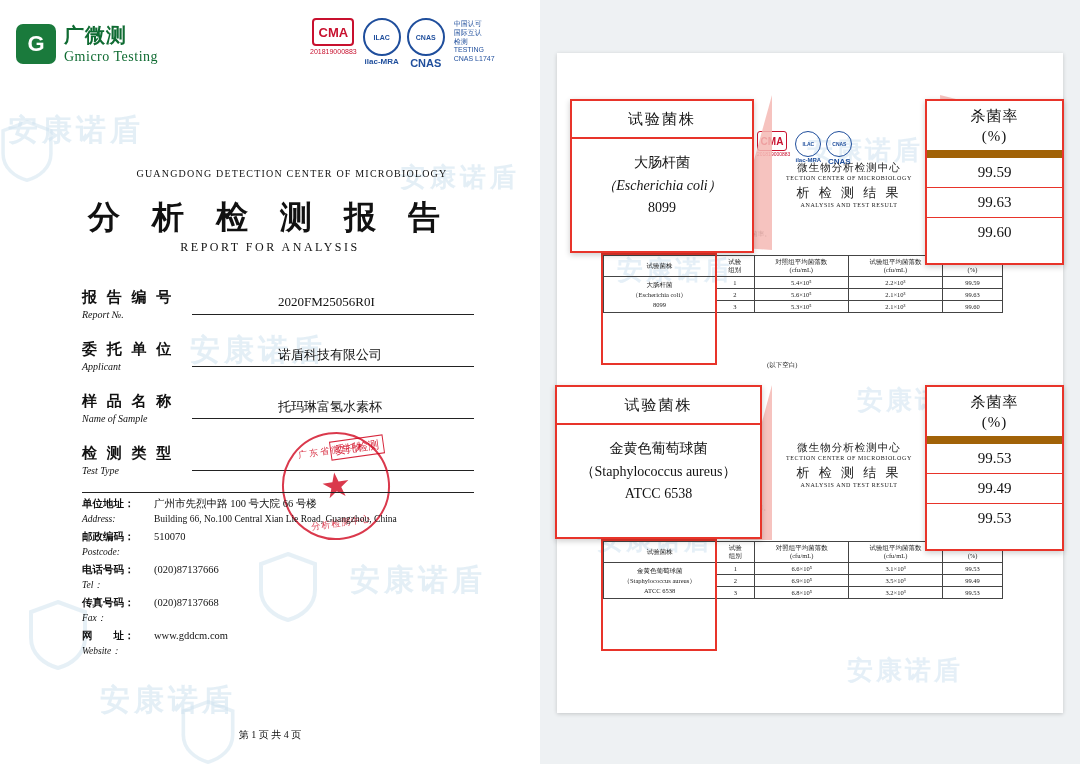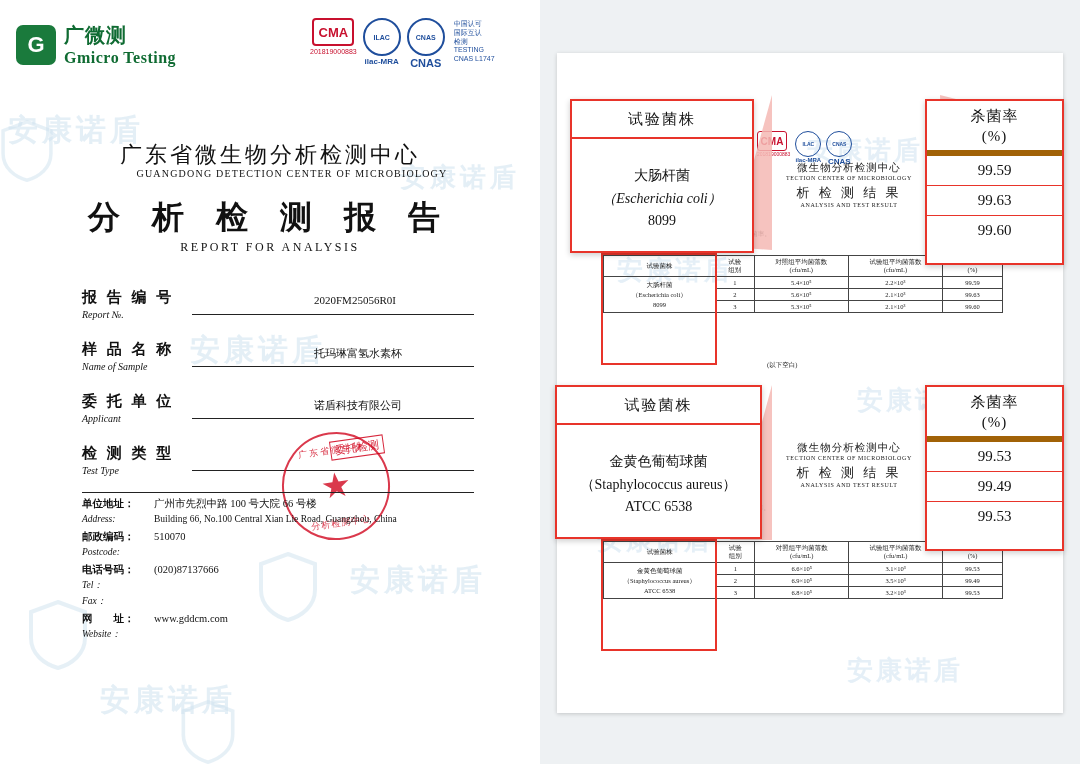--- a/index.html
+++ b/index.html
@@ -29,22 +29,22 @@
 
   .logo{position:absolute;left:16px;top:22px;display:flex;align-items:center;gap:8px;}
   .logo-mark{
     width:40px;height:40px;border-radius:7px;background:#1a7a3c;
     color:#fff;display:flex;align-items:center;justify-content:center;
     font-family:"Liberation Sans",sans-serif;font-weight:bold;font-size:22px;
     line-height:1;
   }
   .logo-text .l1{font-size:20px;color:#0f6b32;font-weight:bold;letter-spacing:1px;
     font-family:"Liberation Sans",sans-serif;}
-  .logo-text .l2{font-size:16px;color:#0f6b32;letter-spacing:.5px;
-    font-family:"Liberation Serif",serif;font-weight:bold;}
+  .logo-text .l2{font-size:14px;color:#0f6b32;letter-spacing:.5px;
+    font-family:"Liberation Serif",serif;}
 
   .marks{position:absolute;left:310px;top:18px;display:flex;align-items:flex-start;gap:6px;}
   .mark-ma{display:flex;flex-direction:column;align-items:center;}
   .ma-box{
     width:38px;height:24px;border:2px solid #c8102e;border-radius:4px;
     color:#c8102e;font-family:"Liberation Sans",sans-serif;font-weight:bold;
     font-size:13px;display:flex;align-items:center;justify-content:center;
     letter-spacing:0px;
   }
   .ma-num{font-size:7px;color:#c8102e;margin-top:2px;font-family:"Liberation Sans",sans-serif;}
@@ -73,21 +73,21 @@
     font-size:10px;letter-spacing:1.2px;color:#111;padding-left:44px;}
   .title-cn{position:absolute;left:0;right:0;top:196px;text-align:center;
     font-size:32px;letter-spacing:12px;color:#111;font-weight:bold;}
   .title-en{position:absolute;left:0;right:0;top:240px;text-align:center;
     font-size:12px;letter-spacing:2.5px;color:#111;}
 
   .fields{position:absolute;left:82px;top:286px;width:380px;}
   .field{position:relative;height:52px;text-align:center;}
   .f-cn{position:absolute;left:0;top:2px;font-size:15px;letter-spacing:3px;color:#111;font-weight:bold;}
   .f-en{position:absolute;left:0;top:23px;font-size:10px;color:#111;font-style:italic;}
-  .f-val{position:absolute;left:196px;top:8px;font-size:11px;color:#111;margin-left:36px;}
+  .f-val{position:absolute;left:196px;top:8px;font-size:13px;color:#111;}
   .f-line{position:absolute;left:110px;right:-12px;top:28px;border-bottom:1px solid #222;}
 
   .addr{position:absolute;left:82px;top:496px;width:400px;font-size:10.5px;color:#111;line-height:1.45;}
   .addr .row{display:flex;margin-bottom:2px;}
   .addr .k{width:72px;flex:none;font-weight:bold;}
   .addr .k2{width:72px;flex:none;font-style:italic;font-size:9.5px;}
   .addr .v{flex:1;}
   .addr-sep{position:absolute;left:82px;top:492px;width:392px;border-top:1px solid #222;}
 
   .stamp{
@@ -156,31 +156,31 @@
 
   
   .callout{
     position:absolute;background:#fff;border:2.5px solid #e8342a;
     box-shadow:0 2px 6px rgba(0,0,0,.2);
   }
   .callout .hd{
     text-align:center;font-size:15px;color:#111;padding:9px 0 8px;
     border-bottom:2px solid #e8342a;letter-spacing:2px;
   }
-  .callout .bd{text-align:center;padding:23px 6px 12px;color:#111;}
+  .callout .bd{text-align:center;padding:10px 6px 12px;color:#111;}
   .callout .bd div{margin:5px 0;font-size:14px;}
   .callout .bd .ital{font-style:italic;}
 
   .rate-box{
     position:absolute;background:#fff;border:2.5px solid #e8342a;
     box-shadow:0 2px 6px rgba(0,0,0,.2);
   }
   .rate-box .hd{
     text-align:center;padding:6px 0 4px;font-size:15px;color:#111;letter-spacing:1px;
-    border-bottom:6px solid #a16207;line-height:1.3;
+    border-bottom:8px solid #a16207;line-height:1.3;
   }
   .rate-box .r{
     text-align:center;font-size:15px;color:#111;padding:6px 0;border-bottom:1.5px solid #e8342a;
   }
   .rate-box .r:last-child{border-bottom:none;}
 
   .connector{position:absolute;pointer-events:none;}
   .hl{position:absolute;border:2px solid #e8342a;}
 </style>
 </head>
@@ -237,42 +237,41 @@
         <div class="cnas-ring">CNAS</div>
         <div class="cnas-lbl">CNAS</div>
       </div>
       <div class="cnas-side" style="white-space:pre-line;">中国认可
 国际互认
 检测
 TESTING
 CNAS L1747</div>
     </div>
 
-    <div class="org-cn">广东省微生物分析检测中心</div>
     <div class="org-en">GUANGDONG  DETECTION  CENTER  OF  MICROBIOLOGY</div>
     <div class="title-cn">分 析 检 测 报 告</div>
     <div class="title-en">REPORT   FOR   ANALYSIS</div>
 
     <div class="fields">
       <div class="field">
         <div class="f-cn">报 告 编 号</div>
         <div class="f-en">Report №.</div>
         <div class="f-val">2020FM25056R0I</div>
         <div class="f-line"></div>
       </div>
       <div class="field">
+        <div class="f-cn">委 托 单 位</div>
+        <div class="f-en">Applicant</div>
+        <div class="f-val">诺盾科技有限公司</div>
+        <div class="f-line"></div>
+      </div>
+      <div class="field">
         <div class="f-cn">样 品 名 称</div>
         <div class="f-en">Name of Sample</div>
         <div class="f-val">托玛琳富氢水素杯</div>
-        <div class="f-line"></div>
-      </div>
-      <div class="field">
-        <div class="f-cn">委 托 单 位</div>
-        <div class="f-en">Applicant</div>
-        <div class="f-val">诺盾科技有限公司</div>
         <div class="f-line"></div>
       </div>
       <div class="field">
         <div class="f-cn">检 测 类 型</div>
         <div class="f-en">Test Type</div>
         <div class="f-val"></div>
         <div class="f-line"></div>
       </div>
     </div>
 
@@ -303,33 +302,38 @@
         </div>
       <div class="row">
           <div class="k">电话号码：</div>
           <div class="v">(020)87137666</div>
         </div>
       <div class="row">
           <div class="k2">Tel：</div>
           <div class="v"></div>
         </div>
       <div class="row">
+          <div class="k">传真号码：</div>
+          <div class="v">(020)87137668</div>
+        </div>
+      <div class="row">
           <div class="k2">Fax：</div>
           <div class="v"></div>
         </div>
       <div class="row">
           <div class="k">网　　址：</div>
           <div class="v">www.gddcm.com</div>
         </div>
       <div class="row">
           <div class="k2">Website：</div>
           <div class="v"></div>
         </div>
     </div>
 
+    <div class="footer">第 1 页 共 4 页</div>
   </div>
 
   <div class="right">
 
     <div class="doc-card">
 
       <div class="wmr" style="left:250px;top:80px;font-size:26px;letter-spacing:3px;">安康诺盾</div>
       <div class="wmr" style="left:60px;top:200px;font-size:26px;letter-spacing:3px;">安康诺盾</div>
       <div class="wmr" style="left:300px;top:330px;font-size:26px;letter-spacing:3px;">安康诺盾</div>
       <div class="wmr" style="left:40px;top:470px;font-size:26px;letter-spacing:3px;">安康诺盾</div>

